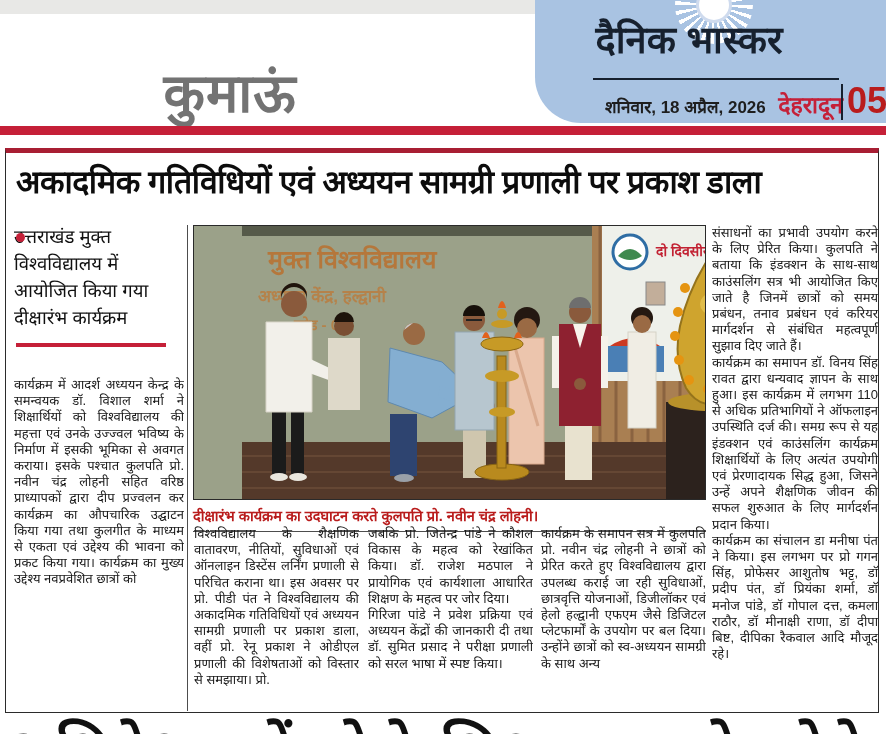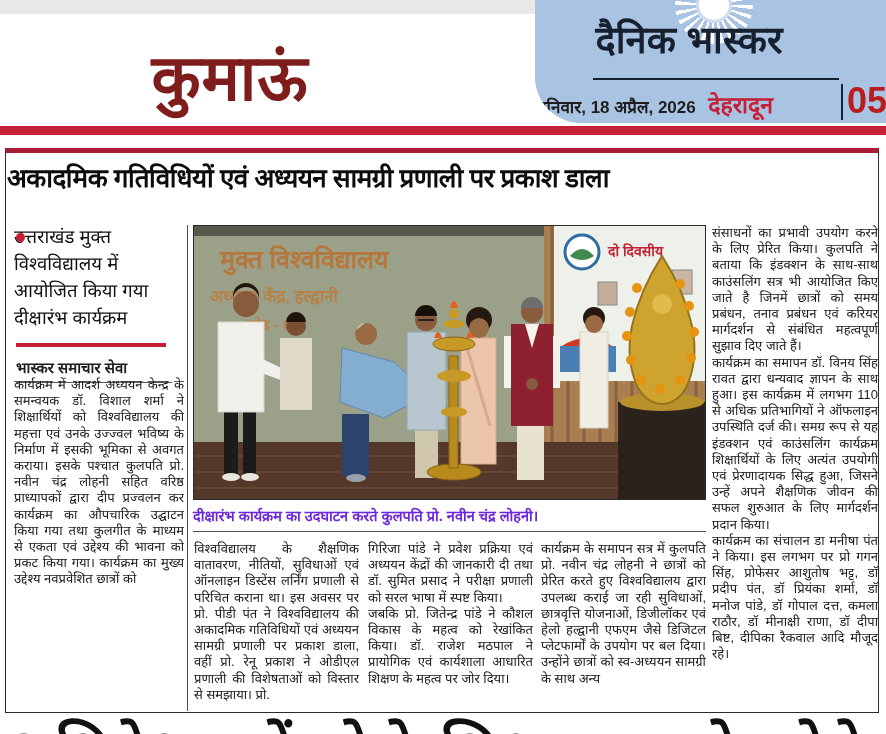--- a/index.html
+++ b/index.html
@@ -4,78 +4,78 @@
 <style>
   html,body{margin:0;padding:0;background:#fff;}
   .page{
     position:relative; width:886px; height:734px; overflow:hidden;
     background:#ffffff;
     font-family:"Liberation Sans","DejaVu Sans",sans-serif;
   }
   
   .topstrip{position:absolute;left:0;top:0;width:886px;height:14px;background:#e8e8e6;}
   .section-title{
-    position:absolute;left:60px;top:20px;width:340px;height:110px;
+    position:absolute;left:60px;top:36px;width:340px;height:110px;
     display:flex;align-items:center;justify-content:center;
-    font-size:64px;font-weight:bold;color:#7f1d1d;letter-spacing:1px;
+    font-size:54px;font-weight:bold;color:#737373;letter-spacing:1px;
   }
   .mastbox{
     position:absolute;left:535px;top:0;width:351px;height:123px;
     background:#a9c3e2;border-bottom-left-radius:46px;overflow:hidden;
   }
   .sunburst{
     position:absolute;left:140px;top:-34px;width:78px;height:78px;border-radius:50%;
     background:repeating-conic-gradient(from 0deg,#ffffff 0deg 6deg,rgba(255,255,255,0) 6deg 15deg);
   }
   .sunburst::after{
     content:"";position:absolute;left:21px;top:21px;width:36px;height:36px;border-radius:50%;
     background:#fff;border:3px solid #cfdbee;box-sizing:border-box;
   }
   .paper-name{
     position:absolute;left:0;top:12px;width:308px;text-align:center;
     font-size:38px;font-weight:bold;color:#16202e;letter-spacing:0px;
   }
   .mast-underline{position:absolute;left:58px;top:78px;width:246px;height:2px;background:#16202e;}
-  .date-row{position:absolute;left:0;top:88px;width:308px;text-align:left;white-space:nowrap;}
+  .date-row{position:absolute;left:0;top:88px;width:308px;text-align:right;white-space:nowrap;}
   .date-text{font-size:17px;font-weight:bold;color:#1e1e1e;}
   .edition-text{font-size:23px;font-weight:bold;color:#c52038;margin-left:8px;}
   .page-sep{position:absolute;left:306px;top:84px;width:2px;height:36px;background:#16202e;}
   .page-num{position:absolute;left:312px;top:80px;font-size:36px;font-weight:bold;color:#b91c1c;}
   .redband{position:absolute;left:0px;top:126px;width:886px;height:9px;background:#c52038;}
 
   
   .article-box{
     position:absolute;left:5px;top:148px;width:874px;height:565px;box-sizing:border-box;
     border-top:5px solid #a81e33;border-left:1.5px solid #2b2b2b;
     border-right:1.5px solid #2b2b2b;border-bottom:1.5px solid #2b2b2b;
     background:#fff;
   }
   .headline{
-    position:absolute;left:1px;top:6px;width:856px;
-    font-size:26px;font-weight:bold;color:#0c0c0c;white-space:nowrap;letter-spacing:-0.5px;
+    position:absolute;left:10px;top:6px;width:856px;
+    font-size:32px;font-weight:bold;color:#0c0c0c;white-space:nowrap;letter-spacing:-0.5px;
   }
   .subhead-wrap{position:absolute;left:8px;top:70px;width:168px;}
   .bullet{position:absolute;left:2px;top:10px;width:9px;height:9px;border-radius:50%;background:#c52038;}
   .subhead{font-size:18.5px;font-weight:normal;color:#101010;line-height:27px;}
   .redbar{margin:12px 0 0 2px;width:150px;height:4px;background:#c52038;}
   .byline{margin:10px 0 0 2px;width:156px;font-size:15px;font-weight:bold;color:#1d1d1d;
     border-bottom:1.5px solid #555;padding-bottom:5px;}
   .bodytext{font-size:13px;line-height:16.2px;text-align:justify;color:#191919;}
   .bodytext p{margin:0;}
   .col1{position:absolute;left:8px;top:224px;width:170px;height:332px;overflow:hidden;}
   .vrule{position:absolute;left:181px;top:72px;width:1px;height:486px;background:#4d4d4d;}
   .photo-wrap{
     position:absolute;left:187px;top:72px;width:513px;height:275px;box-sizing:border-box;
-    border:1px solid #2a2a2a;background:#9ba189;overflow:hidden;
+    border:1px solid #2a2a2a;background:#9ba189;overflow:hidden;padding-left:48px;
   }
   .caption{
     position:absolute;left:187px;top:352px;width:513px;height:26px;
-    font-size:14.5px;font-weight:bold;color:#6d28d9;border-bottom:1px solid #4d4d4d;
-  }
-  .midcol{position:absolute;top:388px;width:165px;height:174px;overflow:hidden;}
+    font-size:14.5px;font-weight:bold;color:#b91c1c;border-bottom:1px solid #4d4d4d;
+  }
+  .midcol{position:absolute;top:373px;width:165px;height:174px;overflow:hidden;}
   .col2{left:188px;} .col3{left:362px;} .col4{left:535px;}
   .col5{position:absolute;left:706px;top:72px;width:166px;height:488px;overflow:hidden;}
 
   
   .cropped-headline{
     position:absolute;left:0px;top:716px;width:886px;height:18px;overflow:hidden;
   }
   .cropped-headline span{
     position:absolute;left:6px;top:6px;font-size:58px;font-weight:bold;color:#111;
     white-space:nowrap;letter-spacing:6px;line-height:1;
@@ -103,21 +103,20 @@
 
   <div class="redband"></div>
 
   <div class="article-box">
     <div class="headline">अकादमिक गतिविधियों एवं अध्ययन सामग्री प्रणाली पर प्रकाश डाला</div>
 
     <div class="subhead-wrap">
       <div class="bullet"></div>
       <div class="subhead">उत्तराखंड मुक्त विश्वविद्यालय में आयोजित किया गया दीक्षारंभ कार्यक्रम</div>
       <div class="redbar"></div>
-      <div class="byline">भास्कर समाचार सेवा</div>
     </div>
 
     <div class="col1 bodytext">
       <p>कार्यक्रम में आदर्श अध्ययन केन्द्र के समन्वयक डॉ. विशाल शर्मा ने शिक्षार्थियों को विश्वविद्यालय की महत्ता एवं उनके उज्ज्वल भविष्य के निर्माण में इसकी भूमिका से अवगत कराया। इसके पश्चात कुलपति प्रो. नवीन चंद्र लोहनी सहित वरिष्ठ प्राध्यापकों द्वारा दीप प्रज्वलन कर कार्यक्रम का औपचारिक उद्घाटन किया गया तथा कुलगीत के माध्यम से एकता एवं उद्देश्य की भावना को प्रकट किया गया। कार्यक्रम का मुख्य उद्देश्य नवप्रवेशित छात्रों को</p>
     </div>
 
     <div class="vrule"></div>
 
     <div class="photo-wrap">
       <svg width="511" height="273" viewBox="0 0 511 273">
@@ -243,22 +242,22 @@
         </g>
       </svg>
     </div>
 
     <div class="caption">दीक्षारंभ कार्यक्रम का उदघाटन करते कुलपति प्रो. नवीन चंद्र लोहनी।</div>
 
     <div class="midcol col2 bodytext">
       <p>विश्वविद्यालय के शैक्षणिक वातावरण, नीतियों, सुविधाओं एवं ऑनलाइन डिस्टेंस लर्निंग प्रणाली से परिचित कराना था। इस अवसर पर प्रो. पीडी पंत ने विश्वविद्यालय की अकादमिक गतिविधियों एवं अध्ययन सामग्री प्रणाली पर प्रकाश डाला, वहीं प्रो. रेनू प्रकाश ने ओडीएल प्रणाली की विशेषताओं को विस्तार से समझाया। प्रो.</p>
     </div>
     <div class="midcol col3 bodytext">
+      <p>जबकि प्रो. जितेन्द्र पांडे ने कौशल विकास के महत्व को रेखांकित किया। डॉ. राजेश मठपाल ने प्रायोगिक एवं कार्यशाला आधारित शिक्षण के महत्व पर जोर दिया।</p>
       <p>गिरिजा पांडे ने प्रवेश प्रक्रिया एवं अध्ययन केंद्रों की जानकारी दी तथा डॉ. सुमित प्रसाद ने परीक्षा प्रणाली को सरल भाषा में स्पष्ट किया।</p>
-      <p>जबकि प्रो. जितेन्द्र पांडे ने कौशल विकास के महत्व को रेखांकित किया। डॉ. राजेश मठपाल ने प्रायोगिक एवं कार्यशाला आधारित शिक्षण के महत्व पर जोर दिया।</p>
     </div>
     <div class="midcol col4 bodytext">
       <p>कार्यक्रम के समापन सत्र में कुलपति प्रो. नवीन चंद्र लोहनी ने छात्रों को प्रेरित करते हुए विश्वविद्यालय द्वारा उपलब्ध कराई जा रही सुविधाओं, छात्रवृत्ति योजनाओं, डिजीलॉकर एवं हेलो हल्द्वानी एफएम जैसे डिजिटल प्लेटफार्मों के उपयोग पर बल दिया। उन्होंने छात्रों को स्व-अध्ययन सामग्री के साथ अन्य</p>
     </div>
 
     <div class="col5 bodytext">
       <p>संसाधनों का प्रभावी उपयोग करने के लिए प्रेरित किया। कुलपति ने बताया कि इंडक्शन के साथ-साथ काउंसलिंग सत्र भी आयोजित किए जाते है जिनमें छात्रों को समय प्रबंधन, तनाव प्रबंधन एवं करियर मार्गदर्शन से संबंधित महत्वपूर्ण सुझाव दिए जाते हैं।</p>
       <p>कार्यक्रम का समापन डॉ. विनय सिंह रावत द्वारा धन्यवाद ज्ञापन के साथ हुआ। इस कार्यक्रम में लगभग 110 से अधिक प्रतिभागियों ने ऑफलाइन उपस्थिति दर्ज की। समग्र रूप से यह इंडक्शन एवं काउंसलिंग कार्यक्रम शिक्षार्थियों के लिए अत्यंत उपयोगी एवं प्रेरणादायक सिद्ध हुआ, जिसने उन्हें अपने शैक्षणिक जीवन की सफल शुरुआत के लिए मार्गदर्शन प्रदान किया।</p>
       <p>कार्यक्रम का संचालन डा मनीषा पंत ने किया। इस लगभग पर प्रो गगन सिंह, प्रोफेसर आशुतोष भट्ट, डॉ प्रदीप पंत, डॉ प्रियंका शर्मा, डॉ मनोज पांडे, डॉ गोपाल दत्त, कमला राठौर, डॉ मीनाक्षी राणा, डॉ दीपा बिष्ट, दीपिका रैकवाल आदि मौजूद रहे।</p>
     </div>

